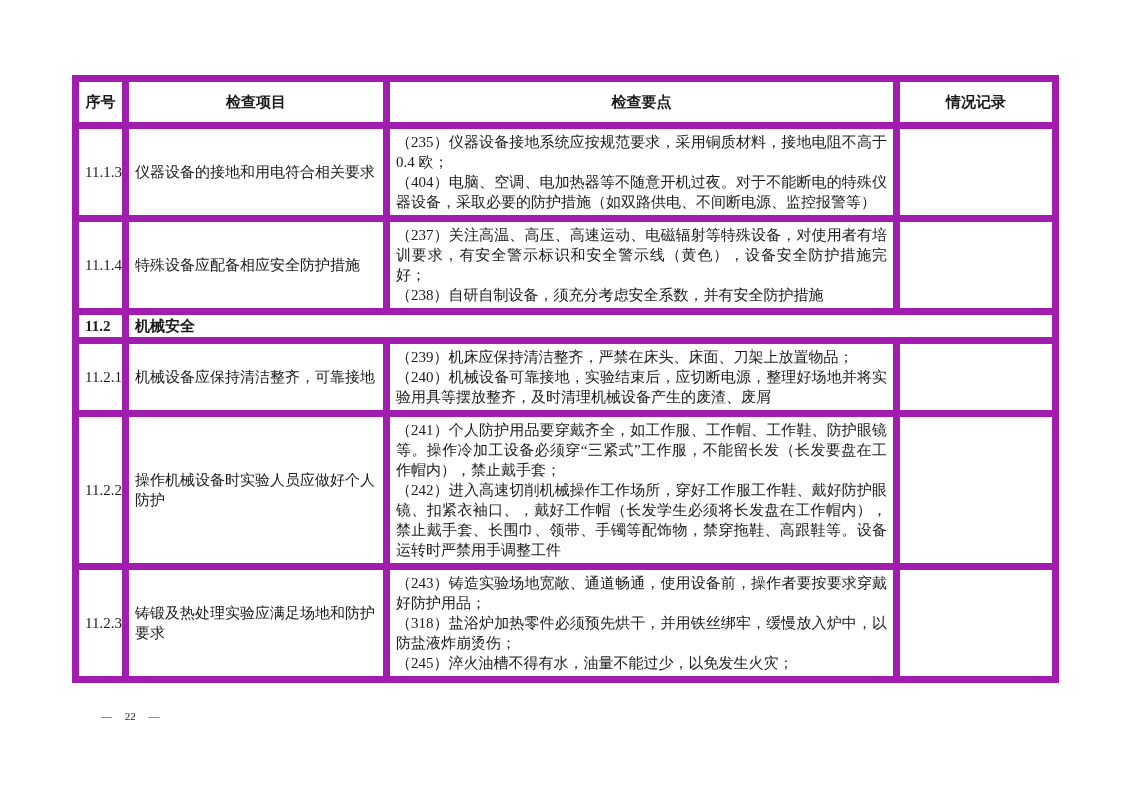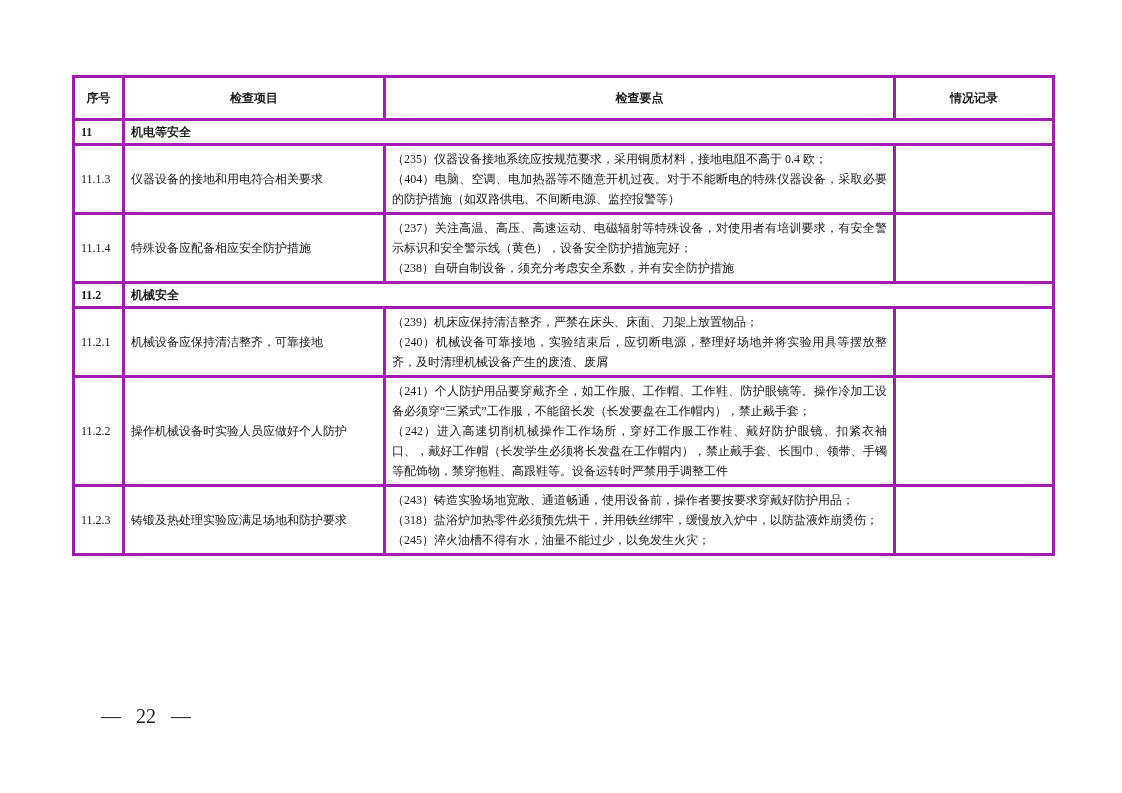--- a/index.html
+++ b/index.html
@@ -21,22 +21,22 @@
     left: 72px; top: 75px;
     width: 980px;
     border-collapse: collapse;
     table-layout: fixed;
   }
   table.checklist col.c1 { width: 50px; }
   table.checklist col.c2 { width: 261px; }
   table.checklist col.c3 { width: 510px; }
   table.checklist col.c4 { width: 159px; }
   table.checklist th, table.checklist td {
-    border: 3px solid #a21caf;
-    font-size: 12px;
+    border: 7px solid #a21caf;
+    font-size: 15px;
     line-height: 20px;
     vertical-align: middle;
   }
   table.checklist th {
     font-weight: bold;
     text-align: center;
     padding: 10px 4px;
   }
   table.checklist td { padding: 3px 6px; }
   td.cell-id { text-align: left; padding-left: 4px; }
@@ -44,21 +44,21 @@
   td.cell-points { text-align: justify; }
   td.cell-points .point { text-align: justify; }
   tr.section-row td {
     font-weight: bold;
     padding-top: 1px; padding-bottom: 1px;
     height: 22px;
   }
   .footer-pagenum {
     position: absolute;
     left: 101px; top: 706px;
-    font-size: 20px;
+    font-size: 11px;
     line-height: 20px;
     word-spacing: 10px;
     color: #222;
   }
 </style>
 </head>
 <body>
 
 <div class="page">
 
@@ -73,24 +73,20 @@
       <tr>
         <th>序号</th>
         <th>检查项目</th>
         <th>检查要点</th>
         <th>情况记录</th>
       </tr>
     </thead>
     <tbody>
 
 
-      <tr class="section-row">
-        <td class="cell-id">11</td>
-        <td class="cell-item" colspan="3">机电等安全</td>
-      </tr>
 
 
 
 
       <tr>
         <td class="cell-id">11.1.3</td>
         <td class="cell-item">仪器设备的接地和用电符合相关要求</td>
         <td class="cell-points">
           <div class="point">（235）仪器设备接地系统应按规范要求，采用铜质材料，接地电阻不高于 0.4 欧；</div>
           <div class="point">（404）电脑、空调、电加热器等不随意开机过夜。对于不能断电的特殊仪器设备，采取必要的防护措施（如双路供电、不间断电源、监控报警等）</div>

